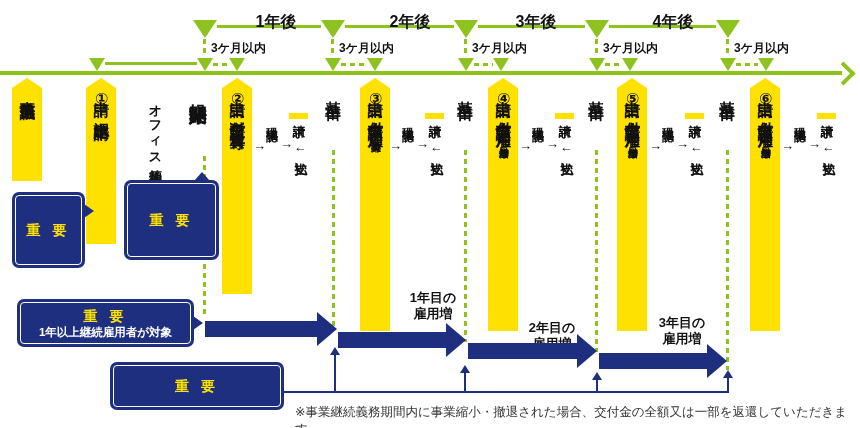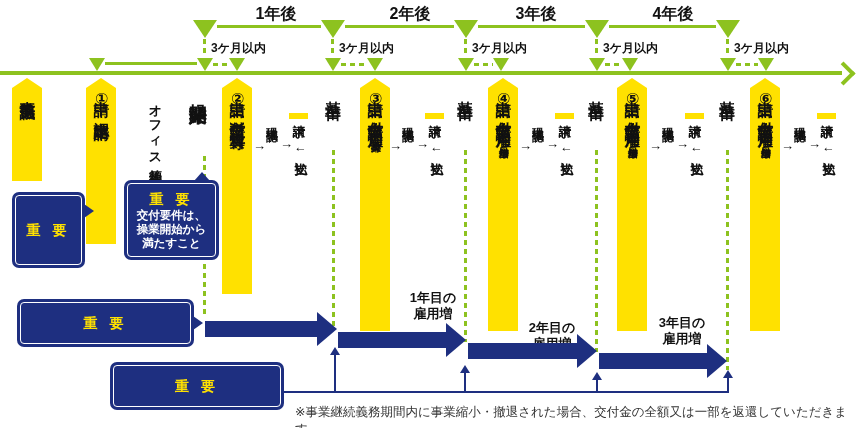--- a/index.html
+++ b/index.html
@@ -2,21 +2,21 @@
 <html><head>
 <meta charset="utf-8">
 <style>
   html,body{margin:0;padding:0;background:#fff;}
   .canvas{
     position:relative;width:860px;height:428px;background:#fff;overflow:hidden;
     font-family:"Liberation Sans","DejaVu Sans",sans-serif;color:#111;
   }
   
   .topline{position:absolute;top:25px;height:3px;background:#8dc21f;}
-  .yearlabel{position:absolute;top:4px;width:64px;text-align:center;font-size:16px;font-weight:bold;}
+  .yearlabel{position:absolute;top:12px;width:64px;text-align:center;font-size:16px;font-weight:bold;}
   .tri-big{position:absolute;top:20px;width:0;height:0;border-left:12px solid transparent;border-right:12px solid transparent;border-top:18px solid #8dc21f;}
   .tri-sm{position:absolute;top:58px;width:0;height:0;border-left:8px solid transparent;border-right:8px solid transparent;border-top:13px solid #8dc21f;}
   .vdash{position:absolute;width:3px;background:repeating-linear-gradient(to bottom,#8dc21f 0 5px,transparent 5px 9px);}
   .hdash{position:absolute;height:3px;background:repeating-linear-gradient(to right,#8dc21f 0 5px,transparent 5px 9px);}
   .m3{position:absolute;top:40px;font-size:12px;font-weight:bold;white-space:nowrap;}
   .hsolid{position:absolute;top:62px;height:3px;background:#8dc21f;}
   .mainline{position:absolute;left:0;top:71px;width:842px;height:4px;background:#8dc21f;}
   .mainarrow{position:absolute;left:835px;top:65px;width:13px;height:13px;border-top:4px solid #8dc21f;border-right:4px solid #8dc21f;transform:rotate(45deg);}
   .period-note{position:absolute;left:48px;top:3px;font-size:16px;font-weight:bold;line-height:19px;white-space:pre-line;}
   
@@ -201,29 +201,27 @@
 
   <div class="impbox" style="left:12px;top:192px;width:73px;height:76px;">
     <div class="impinner">
       <div class="imptitle">重 要</div>
     </div>
     <div class="ptr-right" style="top:12px;"></div>
   </div>
   <div class="impbox" style="left:124px;top:180px;width:95px;height:80px;">
     <div class="impinner">
       <div class="imptitle">重 要</div>
-      <div class="impbody">交付要件は、
-操業開始から
-満たすこと</div>
     </div>
     <div class="ptr-up" style="left:70px;"></div>
   </div>
   <div class="impbox" style="left:17px;top:299px;width:177px;height:48px;">
     <div class="impinner">
       <div class="imptitle">重 要</div>
+      <div class="impbody">1年以上継続雇用者が対象</div>
     </div>
     <div class="ptr-right" style="top:17px;"></div>
   </div>
   <div class="impbox" style="left:110px;top:362px;width:174px;height:48px;">
     <div class="impinner">
       <div class="imptitle">重 要</div>
     </div>
   </div>
 
   <div class="emp-bar" style="left:205px;top:321px;width:112px;"></div>

